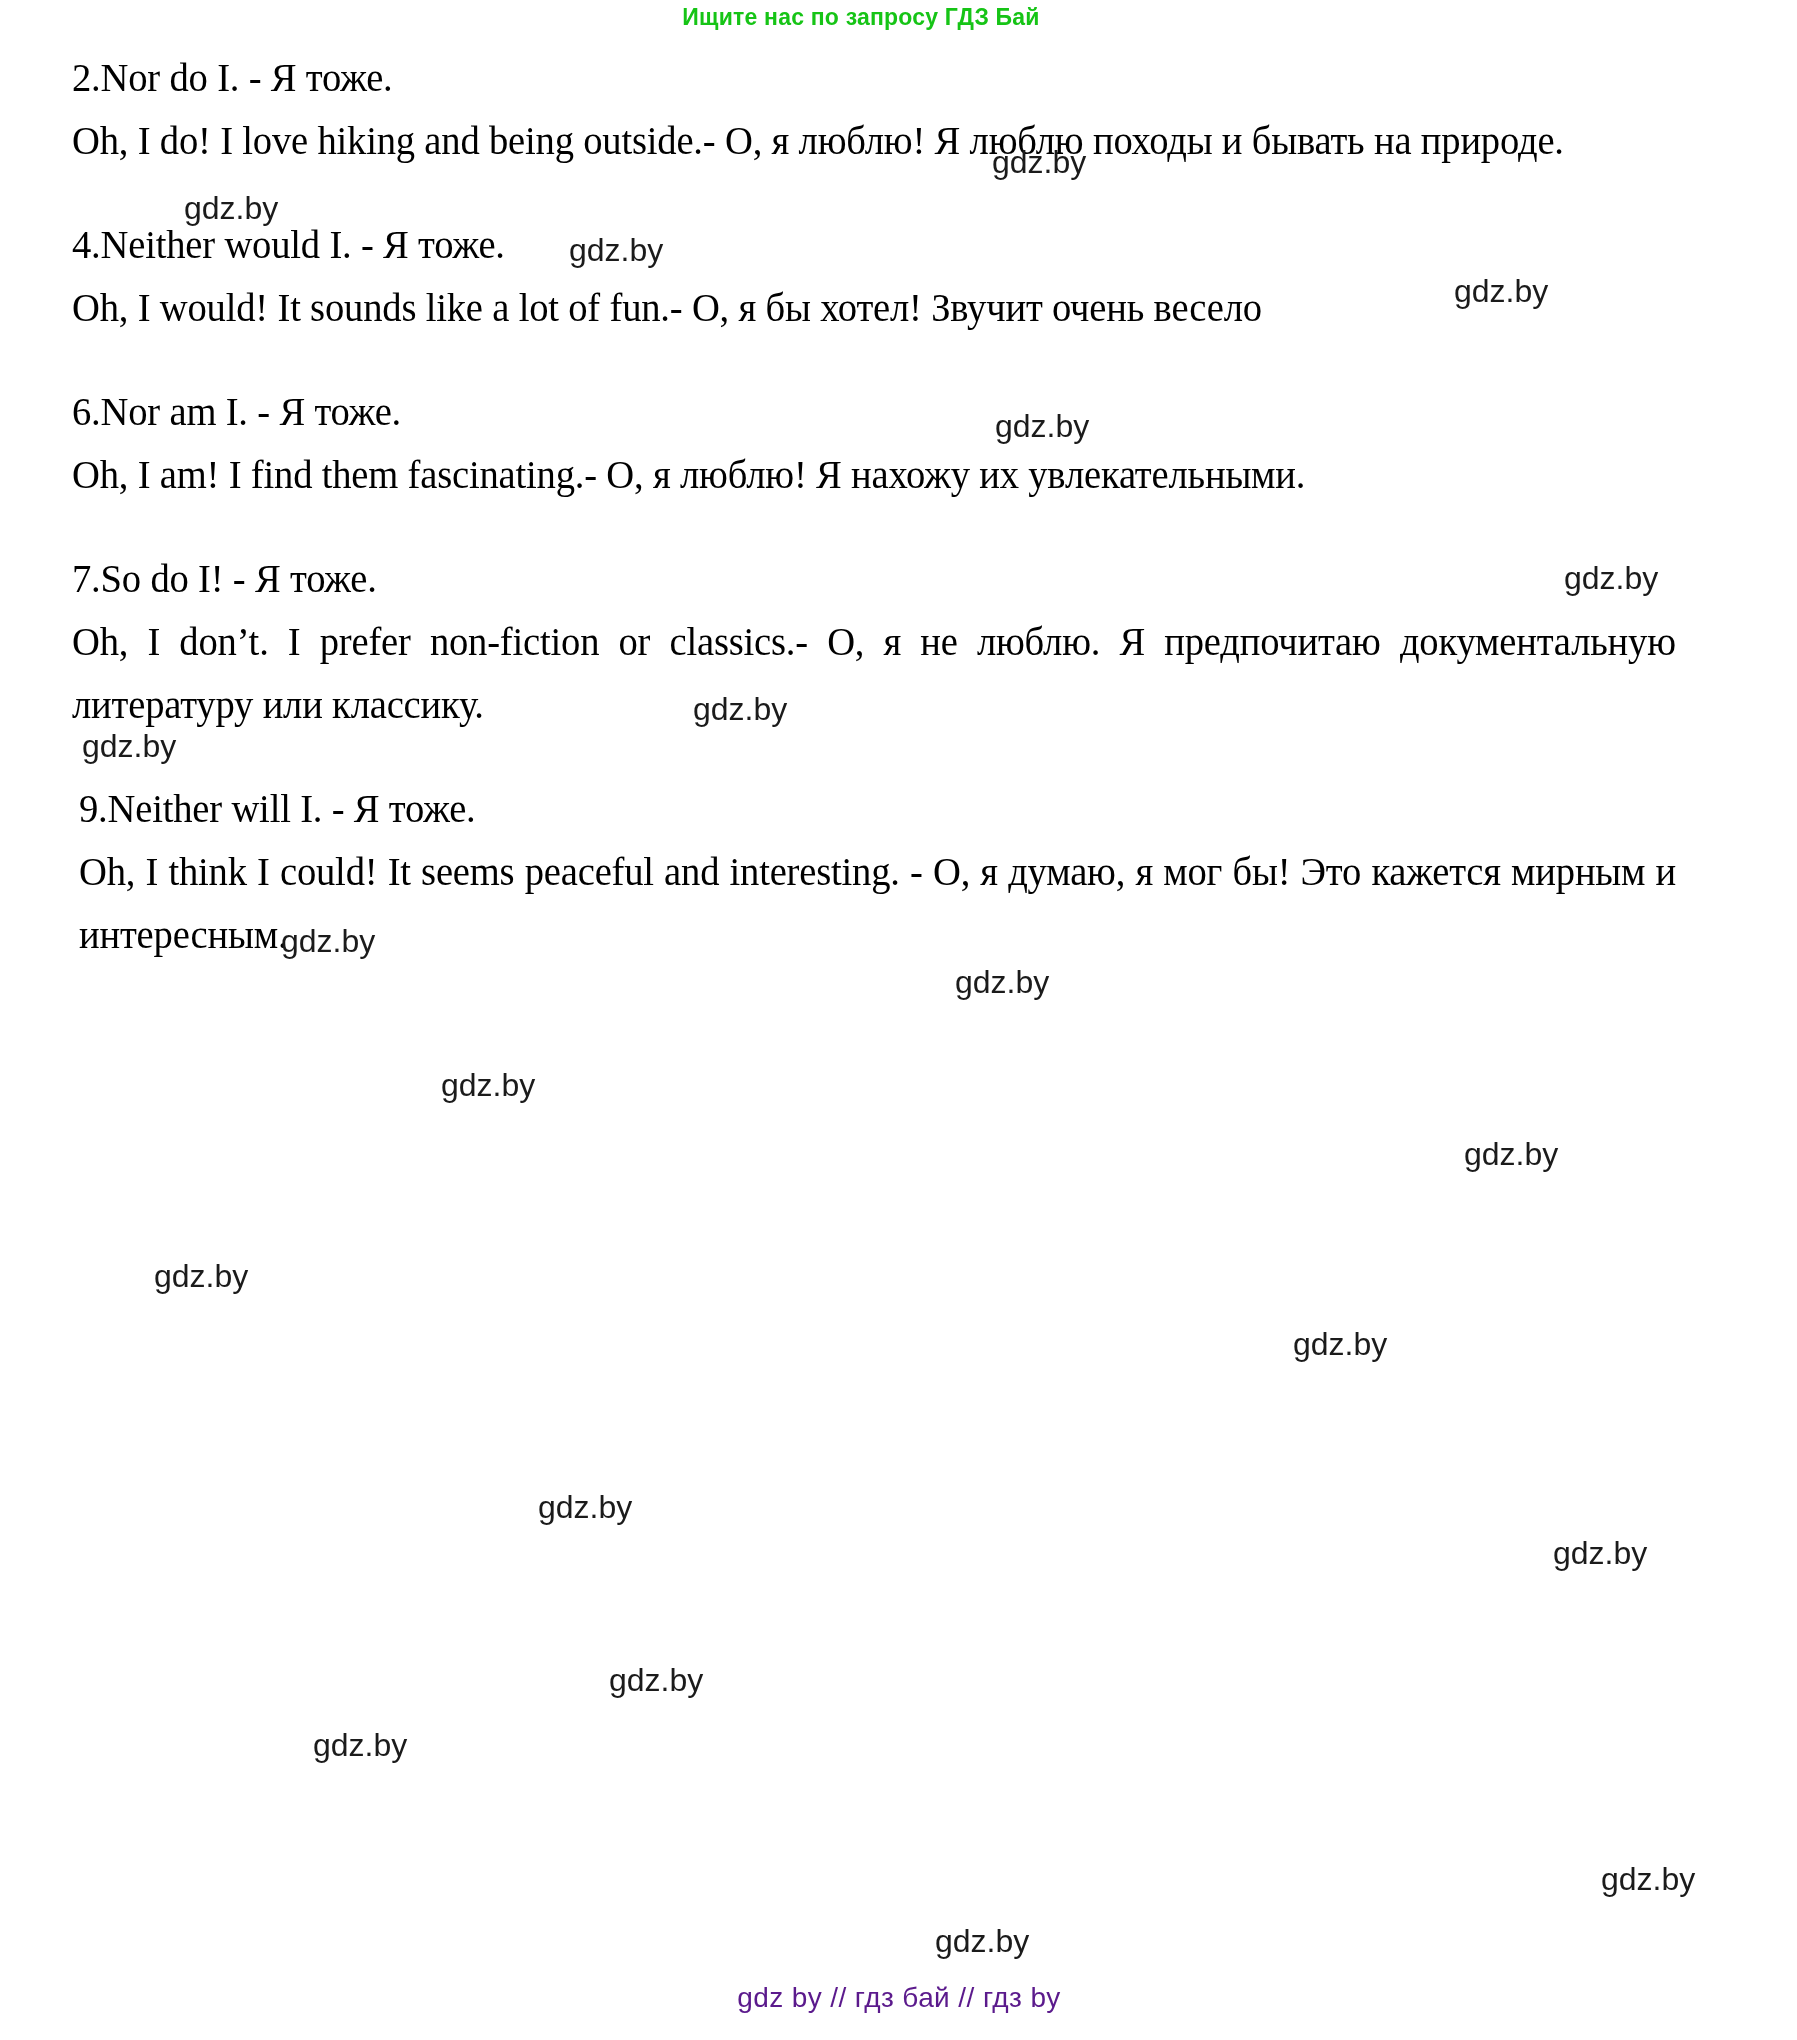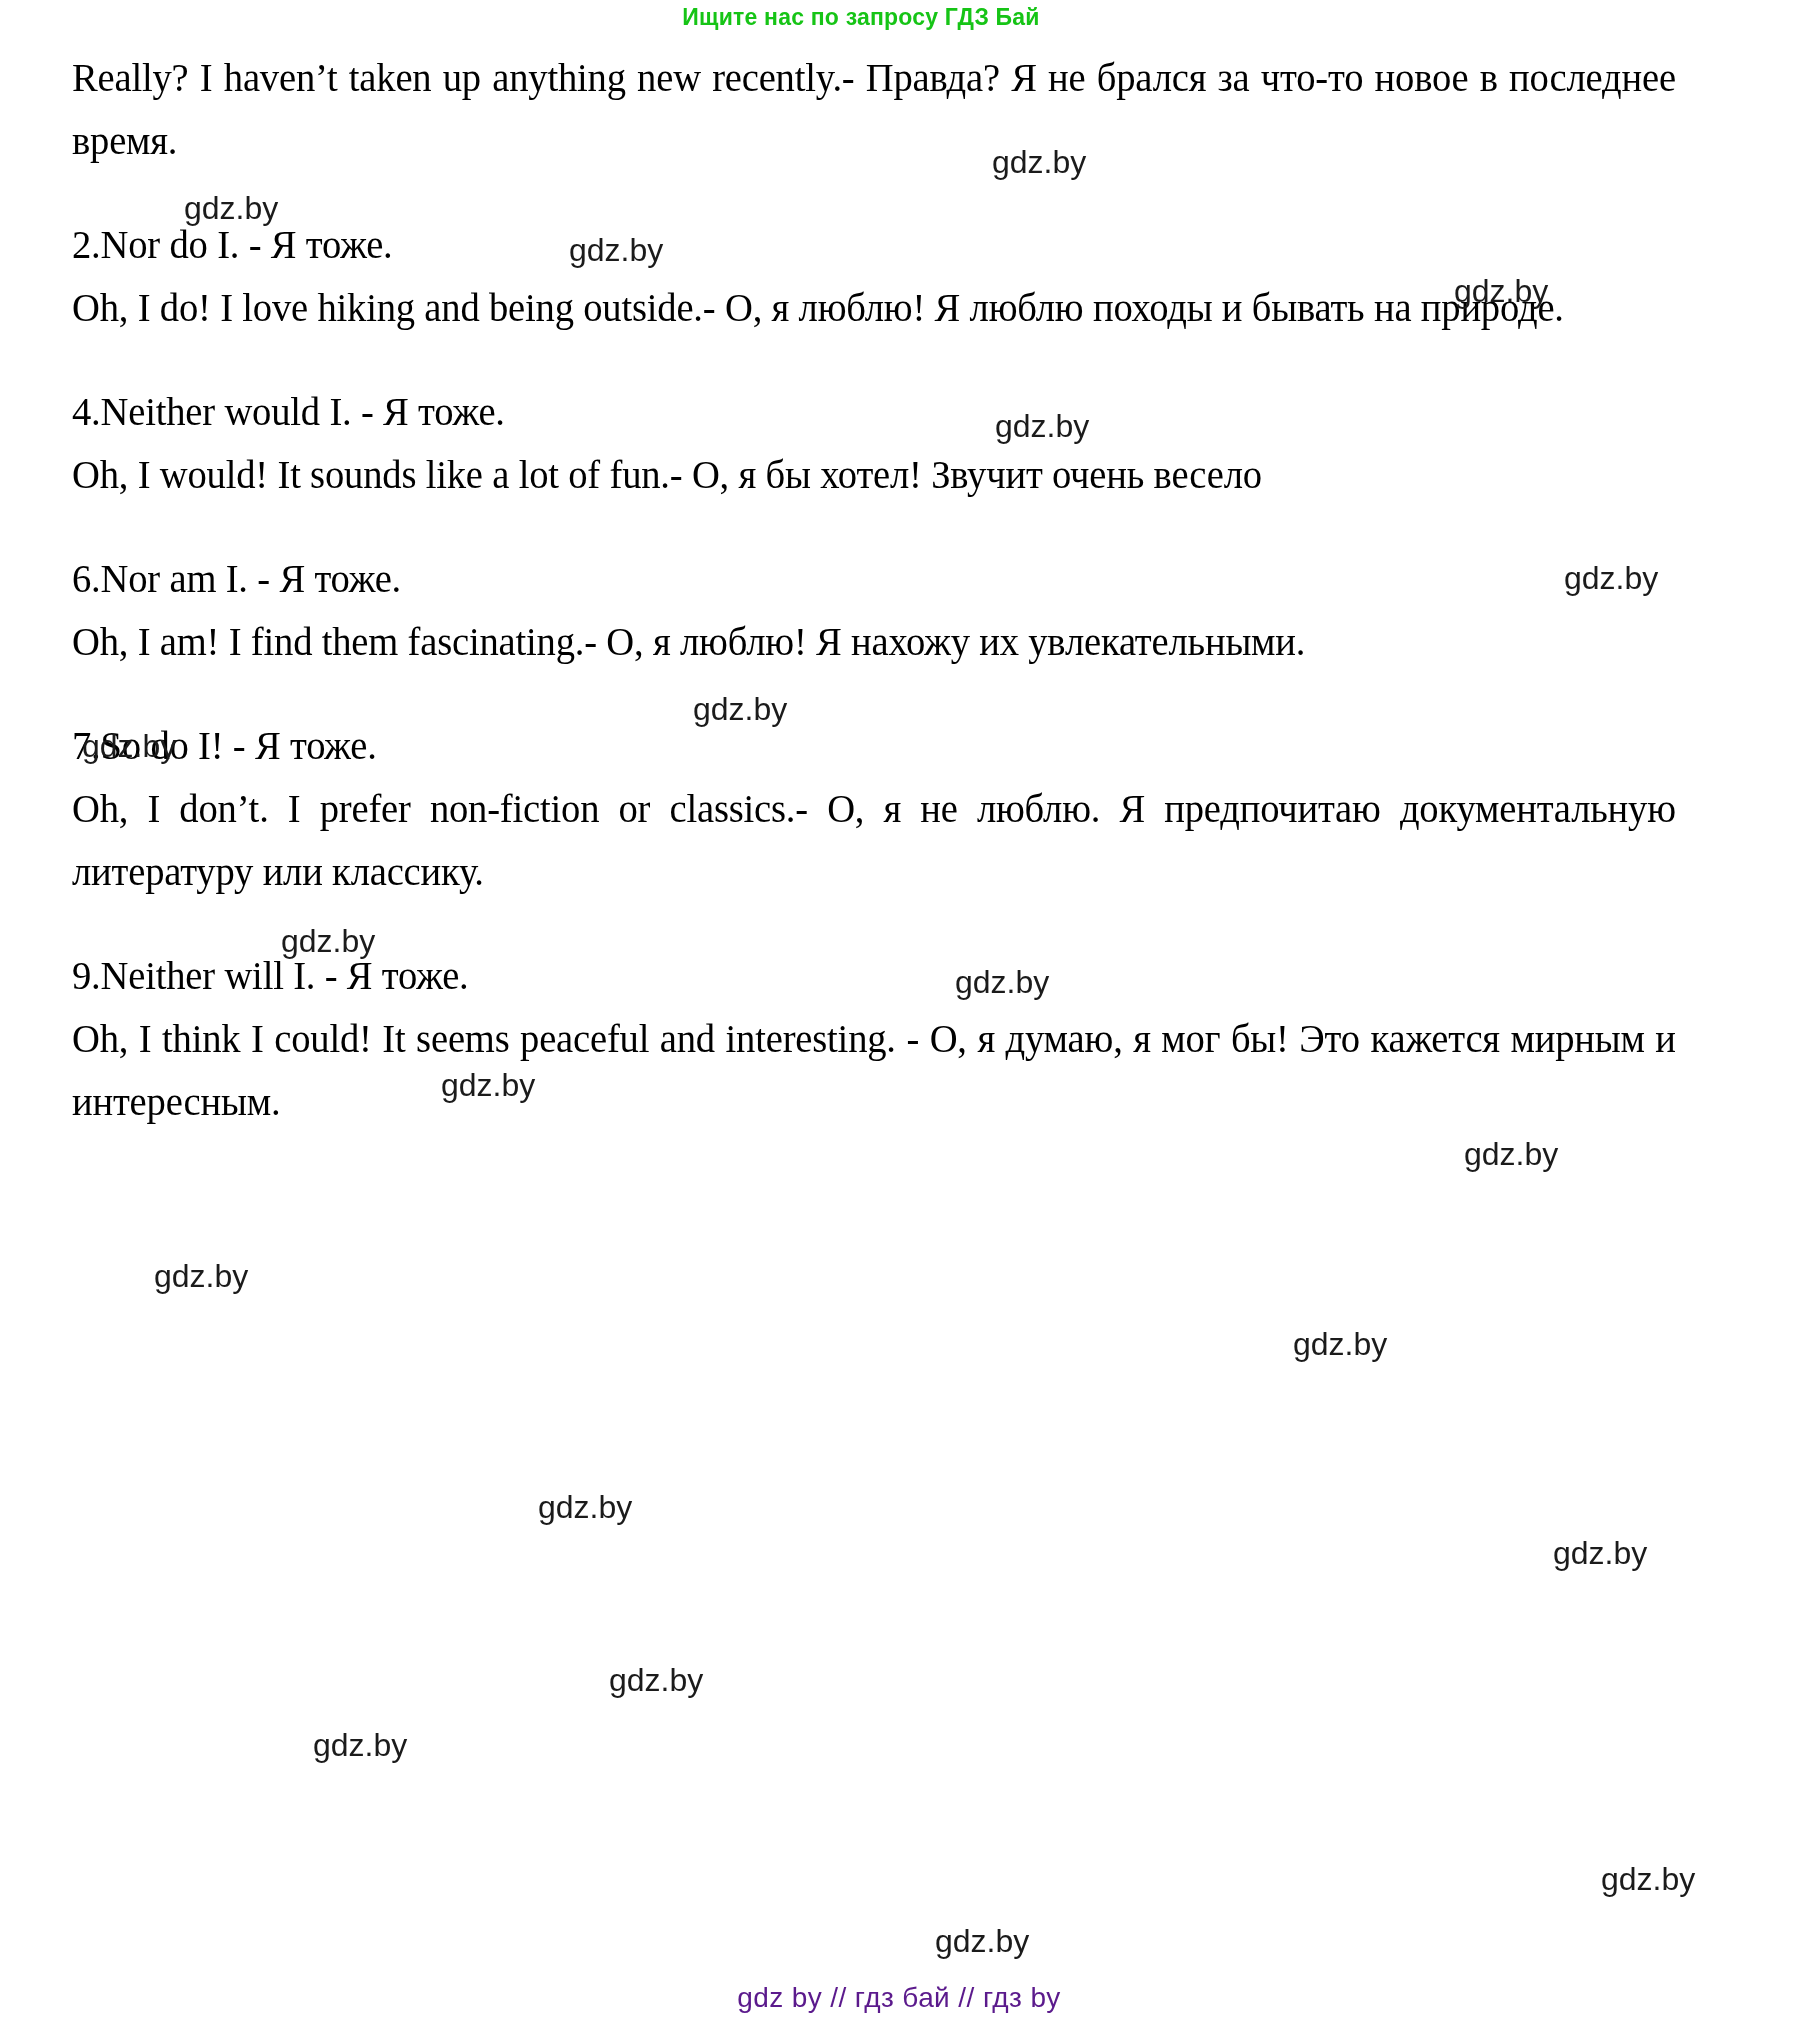--- a/index.html
+++ b/index.html
@@ -35,21 +35,21 @@
   .answer-sheet {
     position: absolute;
     left: 72px;
     top: 46px;
     width: 1662px;
   }
 
   .answer-block {
     margin: 0 0 41px 0;
   }
-  .answer-block:last-child { margin-bottom: 0; }
+  .answer-block:last-child { margin-bottom: 0; margin-left: 7px; }
 
   .answer-line {
     font-family: "Liberation Serif", "DejaVu Serif", serif;
     font-size: 40px;
     line-height: 63px;
     color: #000000;
     white-space: pre-wrap;
     letter-spacing: -0.2px;
     transform: scaleX(0.965);
     transform-origin: left center;
@@ -82,23 +82,20 @@
     color: #5b1a8c;
     letter-spacing: 0.4px;
   }
 </style>
 </head>
 <body>
 
 <div class="promo-banner" style="color: rgb(22, 196, 22);">Ищите нас по запросу ГДЗ Бай</div>
 
 <div class="answer-sheet">
-    <div class="answer-block">
-      <div class="answer-line justified">Really? I haven’t taken up anything new recently.- Правда? Я не брался за что-то новое в последнее время.</div>
-    </div>
     <div class="answer-block">
       <div class="answer-line">2.Nor do I. - Я тоже.</div>
       <div class="answer-line justified">Oh, I do! I love hiking and being outside.- О, я люблю! Я люблю походы и бывать на природе.</div>
     </div>
     <div class="answer-block">
       <div class="answer-line">4.Neither would I. - Я тоже.</div>
       <div class="answer-line justified">Oh, I would! It sounds like a lot of fun.- О, я бы хотел! Звучит очень весело</div>
     </div>
     <div class="answer-block">
       <div class="answer-line">6.Nor am I. - Я тоже.</div>

